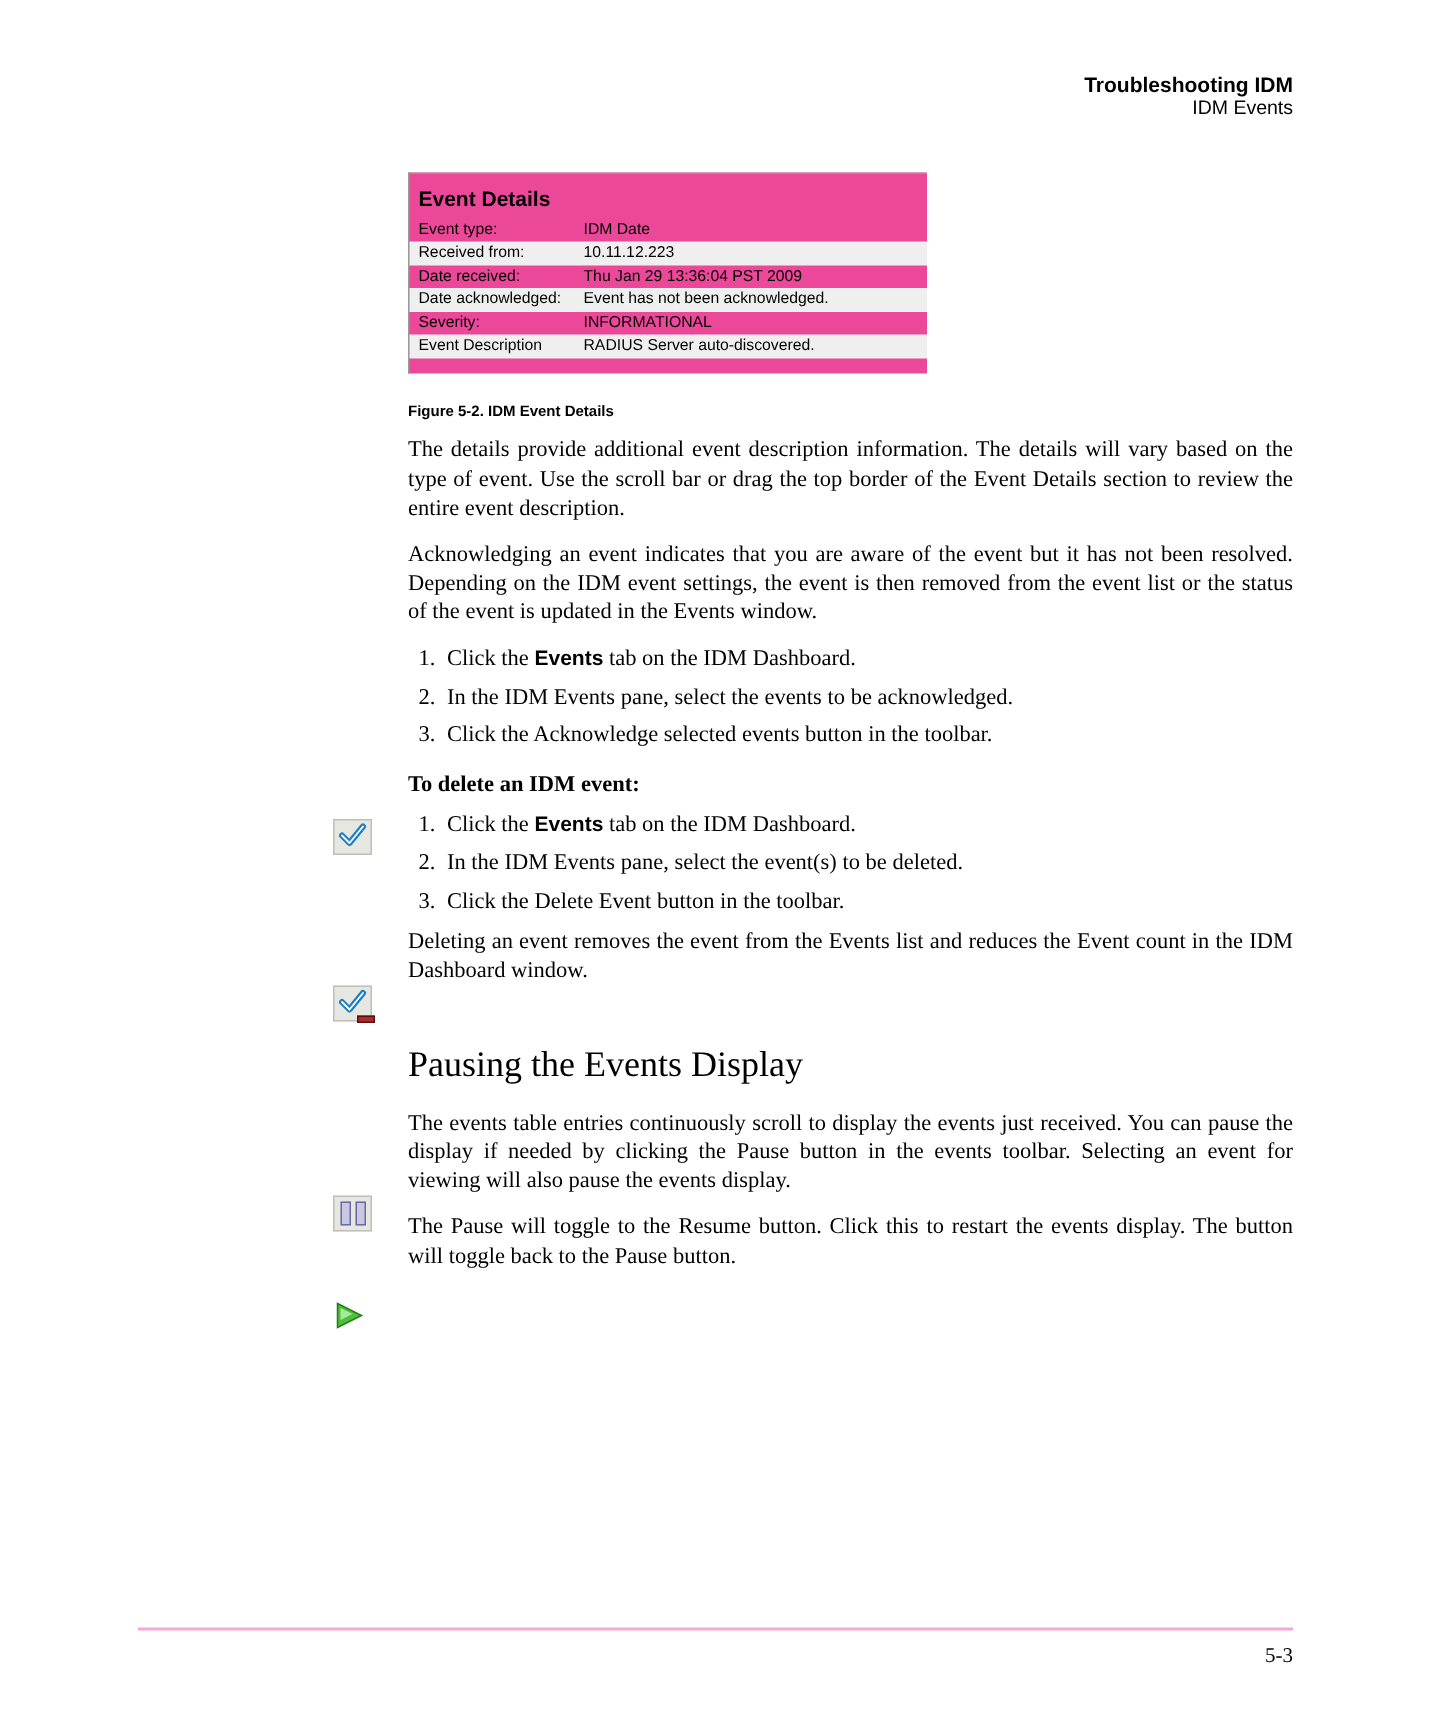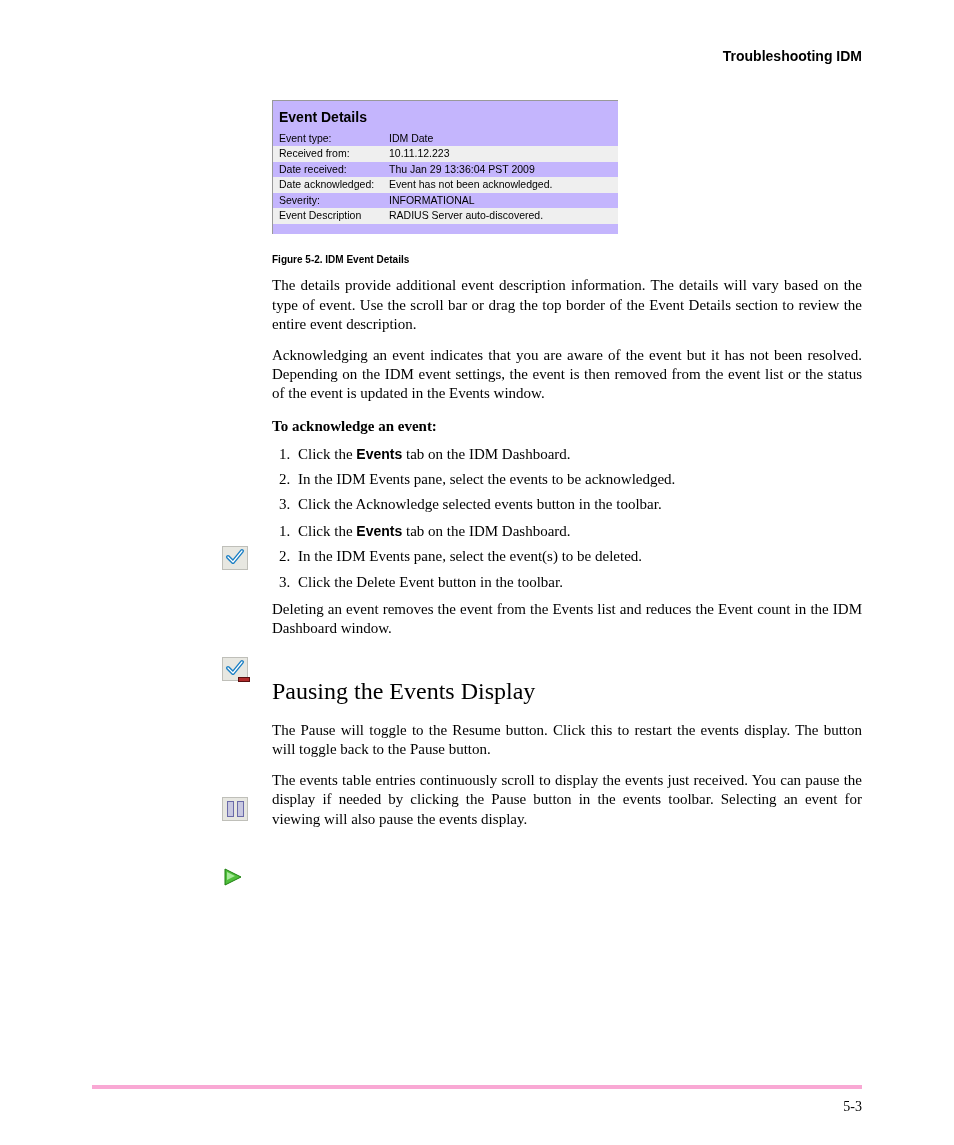--- a/index.html
+++ b/index.html
@@ -40,21 +40,21 @@
   .content p + p {
     margin-top: 10px;
   }
   .figure-box {
     border: 1px solid #999;
     border-right: none;
     border-bottom: none;
     margin: 14px 0 6px 0;
     padding: 8px 0 10px 0;
     width: 345px;
-    background: #c4b5fd;
+    background: #ec4899;
   }
   .figure-box .fb-title {
     font-family: Arial, Helvetica, sans-serif;
     font-weight: bold;
     font-size: 14px;
     margin: 0 0 4px 6px;
   }
   .detail-row {
     display: flex;
     font-family: Arial, Helvetica, sans-serif;
@@ -137,35 +137,36 @@
   .icon-pause .bar {
     width: 5px;
     height: 14px;
     background: #c8c8e0;
     border: 1px solid #6a6aa8;
   }
   .icon-play svg {
     display: block;
   }
   .footer {
-    border-top: 4px solid #f9a8d4;
+    border-top: 2px solid #f9a8d4;
     margin: 0 92px 0 92px;
     padding-top: 10px;
     text-align: right;
     font-family: "Times New Roman", Times, serif;
     font-size: 14px;
   }
 </style>
 </head>
 <body>
 
 <div class="page">
 
   <div class="header">
     <div class="h1">Troubleshooting IDM</div>
+    <div class="h2">IDM Events</div>
   </div>
 
   <div class="content">
 
 
     <div class="figure-box">
       <div class="fb-title">Event Details</div>
       <div class="detail-row">
         <span class="k">Event type:</span>
         <span>IDM Date</span>
@@ -191,46 +192,46 @@
         <span>RADIUS Server auto-discovered.</span>
       </div>
     </div>
 
     <div class="figcaption">Figure 5-2. IDM Event Details</div>
 
     <p>The details provide additional event description information. The details will vary based on the type of event. Use the scroll bar or drag the top border of the Event Details section to review the entire event description.</p>
 
     <p>Acknowledging an event indicates that you are aware of the event but it has not been resolved. Depending on the IDM event settings, the event is then removed from the event list or the status of the event is updated in the Events window.</p>
 
-    <div class="subhead">To acknowledge an event:</div>
 
     <ol class="steps">
       <li>
         <span>Click the </span><span class="bold-sans">Events</span><span> tab on the IDM Dashboard.</span>
       </li>
       <li>In the IDM Events pane, select the events to be acknowledged.</li>
       <li id="ack-s3">Click the Acknowledge selected events button in the toolbar.</li>
     </ol>
 
+    <div class="subhead">To delete an IDM event:</div>
 
     <ol class="steps">
       <li>
         <span>Click the </span><span class="bold-sans">Events</span><span> tab on the IDM Dashboard.</span>
       </li>
       <li>In the IDM Events pane, select the event(s) to be deleted.</li>
       <li id="del-s3">Click the Delete Event button in the toolbar.</li>
     </ol>
 
     <p>Deleting an event removes the event from the Events list and reduces the Event count in the IDM Dashboard window.</p>
 
     <h2 class="section">Pausing the Events Display</h2>
 
+    <p id="pause-p">The events table entries continuously scroll to display the events just received. You can pause the display if needed by clicking the Pause button in the events toolbar. Selecting an event for viewing will also pause the events display.</p>
+
     <p id="resume-p">The Pause will toggle to the Resume button. Click this to restart the events display. The button will toggle back to the Pause button.</p>
-
-    <p id="pause-p">The events table entries continuously scroll to display the events just received. You can pause the display if needed by clicking the Pause button in the events toolbar. Selecting an event for viewing will also pause the events display.</p>
 
   </div>
 
   <div class="icon-slot" id="icon-ack" style="top: 546.312px;">
     <div class="icon-check">
       <svg width="20" height="18" viewBox="0 0 20 18">
         <polyline points="3,9 8,14 17,3" fill="none" stroke="#1a7fc4" stroke-width="4" stroke-linecap="round" stroke-linejoin="round"></polyline>
         <polyline points="3,9 8,14 17,3" fill="none" stroke="#fff" stroke-width="1.2" stroke-linecap="round" stroke-linejoin="round"></polyline>
       </svg>
     </div>

